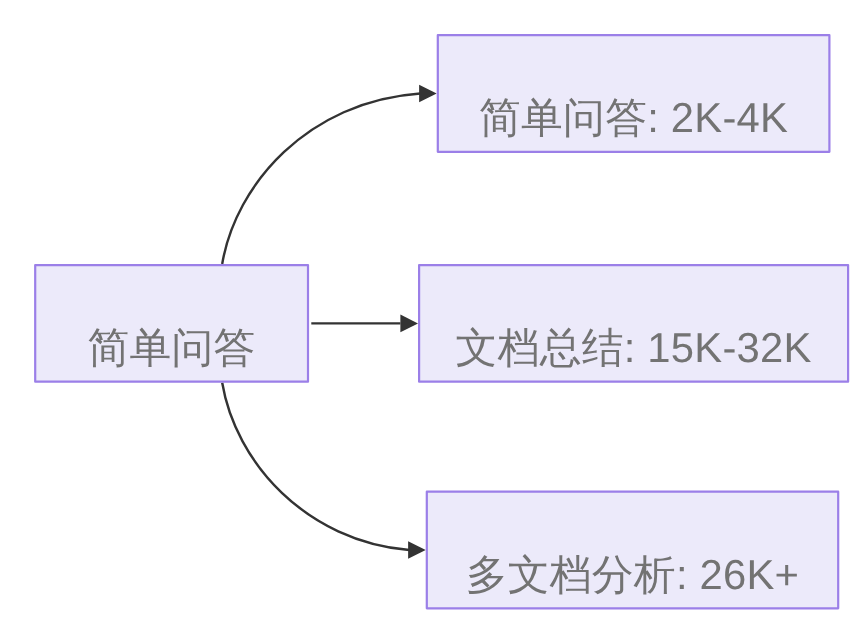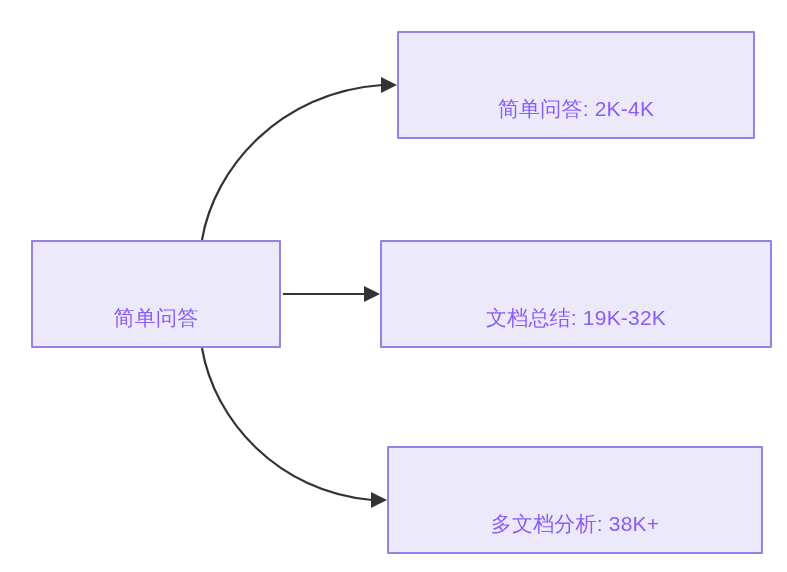--- a/index.html
+++ b/index.html
@@ -35,22 +35,22 @@
     box-sizing: border-box;
     background: #ECEAFA;
     border: 2px solid #9B7FE8;
     border-radius: 1px;
     display: flex;
     align-items: center;
     justify-content: center;
     text-align: center;
   }
   .node-label {
-    color: #8b5cf6;
-    font-size: 21px;
+    color: #737373;
+    font-size: 38px;
     line-height: 1.15;
     letter-spacing: 0.2px;
     white-space: nowrap;
     margin-top: 48px;
   }
   #node-root {
     left: 31px;
     top: 240px;
     width: 250px;
     height: 108px;
@@ -108,20 +108,20 @@
 
   <div class="node" id="node-root">
     <span class="node-label">简单问答</span>
   </div>
 
   <div class="node" id="node-simple-qa">
     <span class="node-label">简单问答: 2K-4K</span>
   </div>
 
   <div class="node" id="node-doc-summary">
-    <span class="node-label">文档总结: 19K-32K</span>
+    <span class="node-label">文档总结: 15K-32K</span>
   </div>
 
   <div class="node" id="node-multi-doc">
-    <span class="node-label">多文档分析: 38K+</span>
+    <span class="node-label">多文档分析: 26K+</span>
   </div>
 
 </div>
 
 </body></html>

